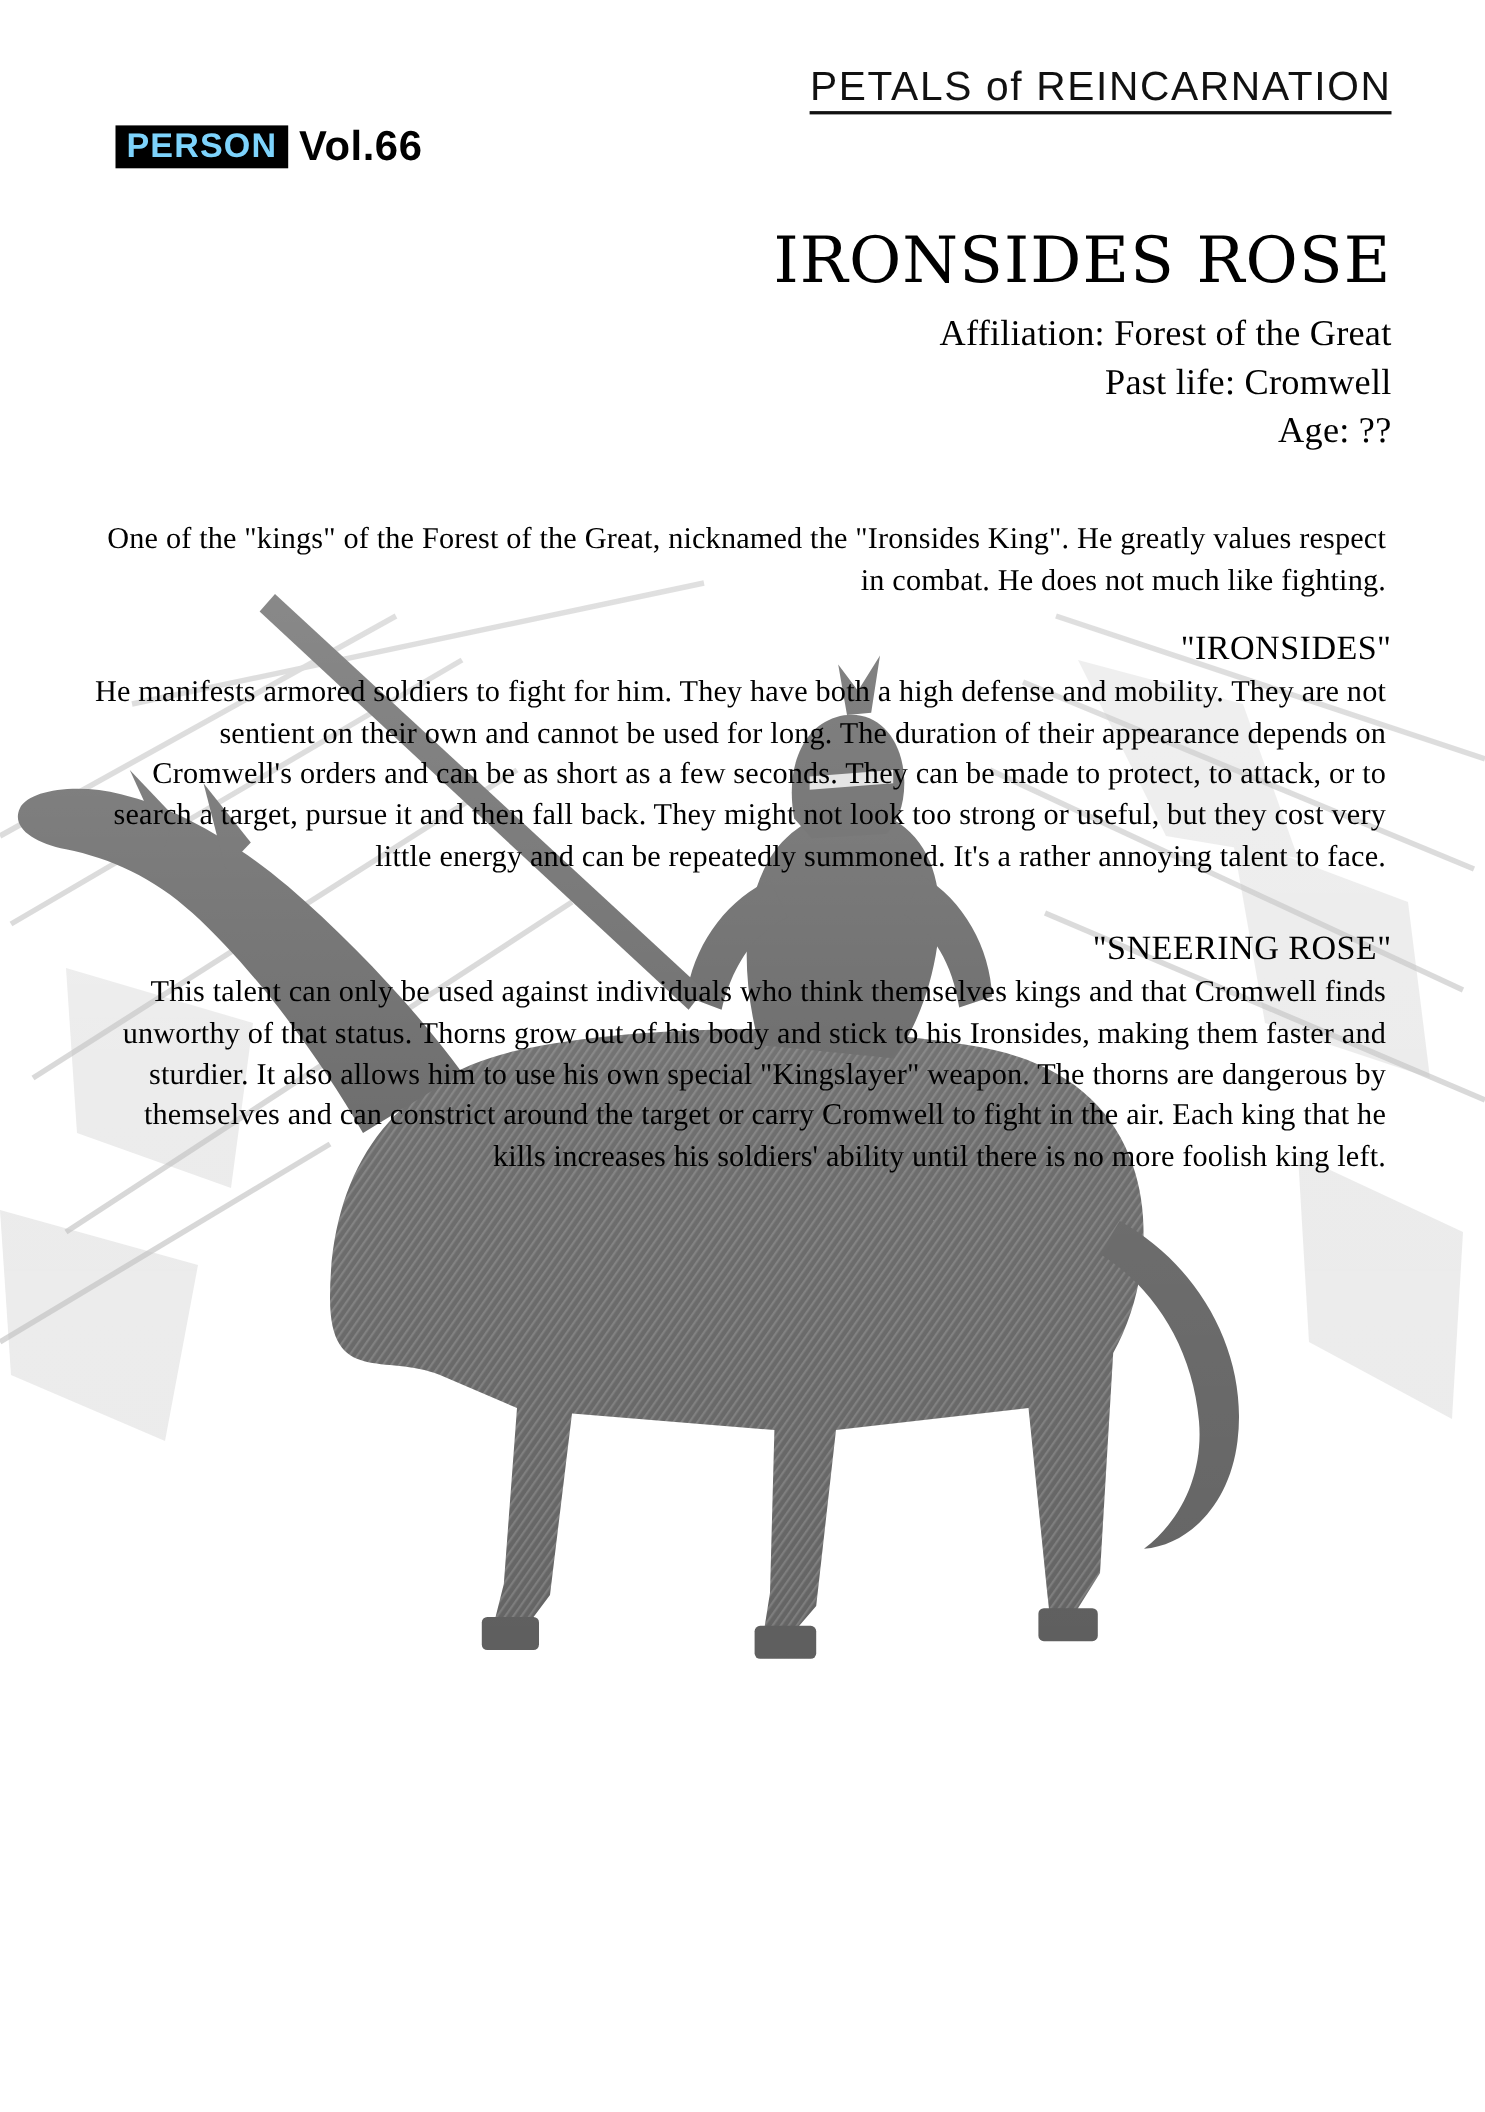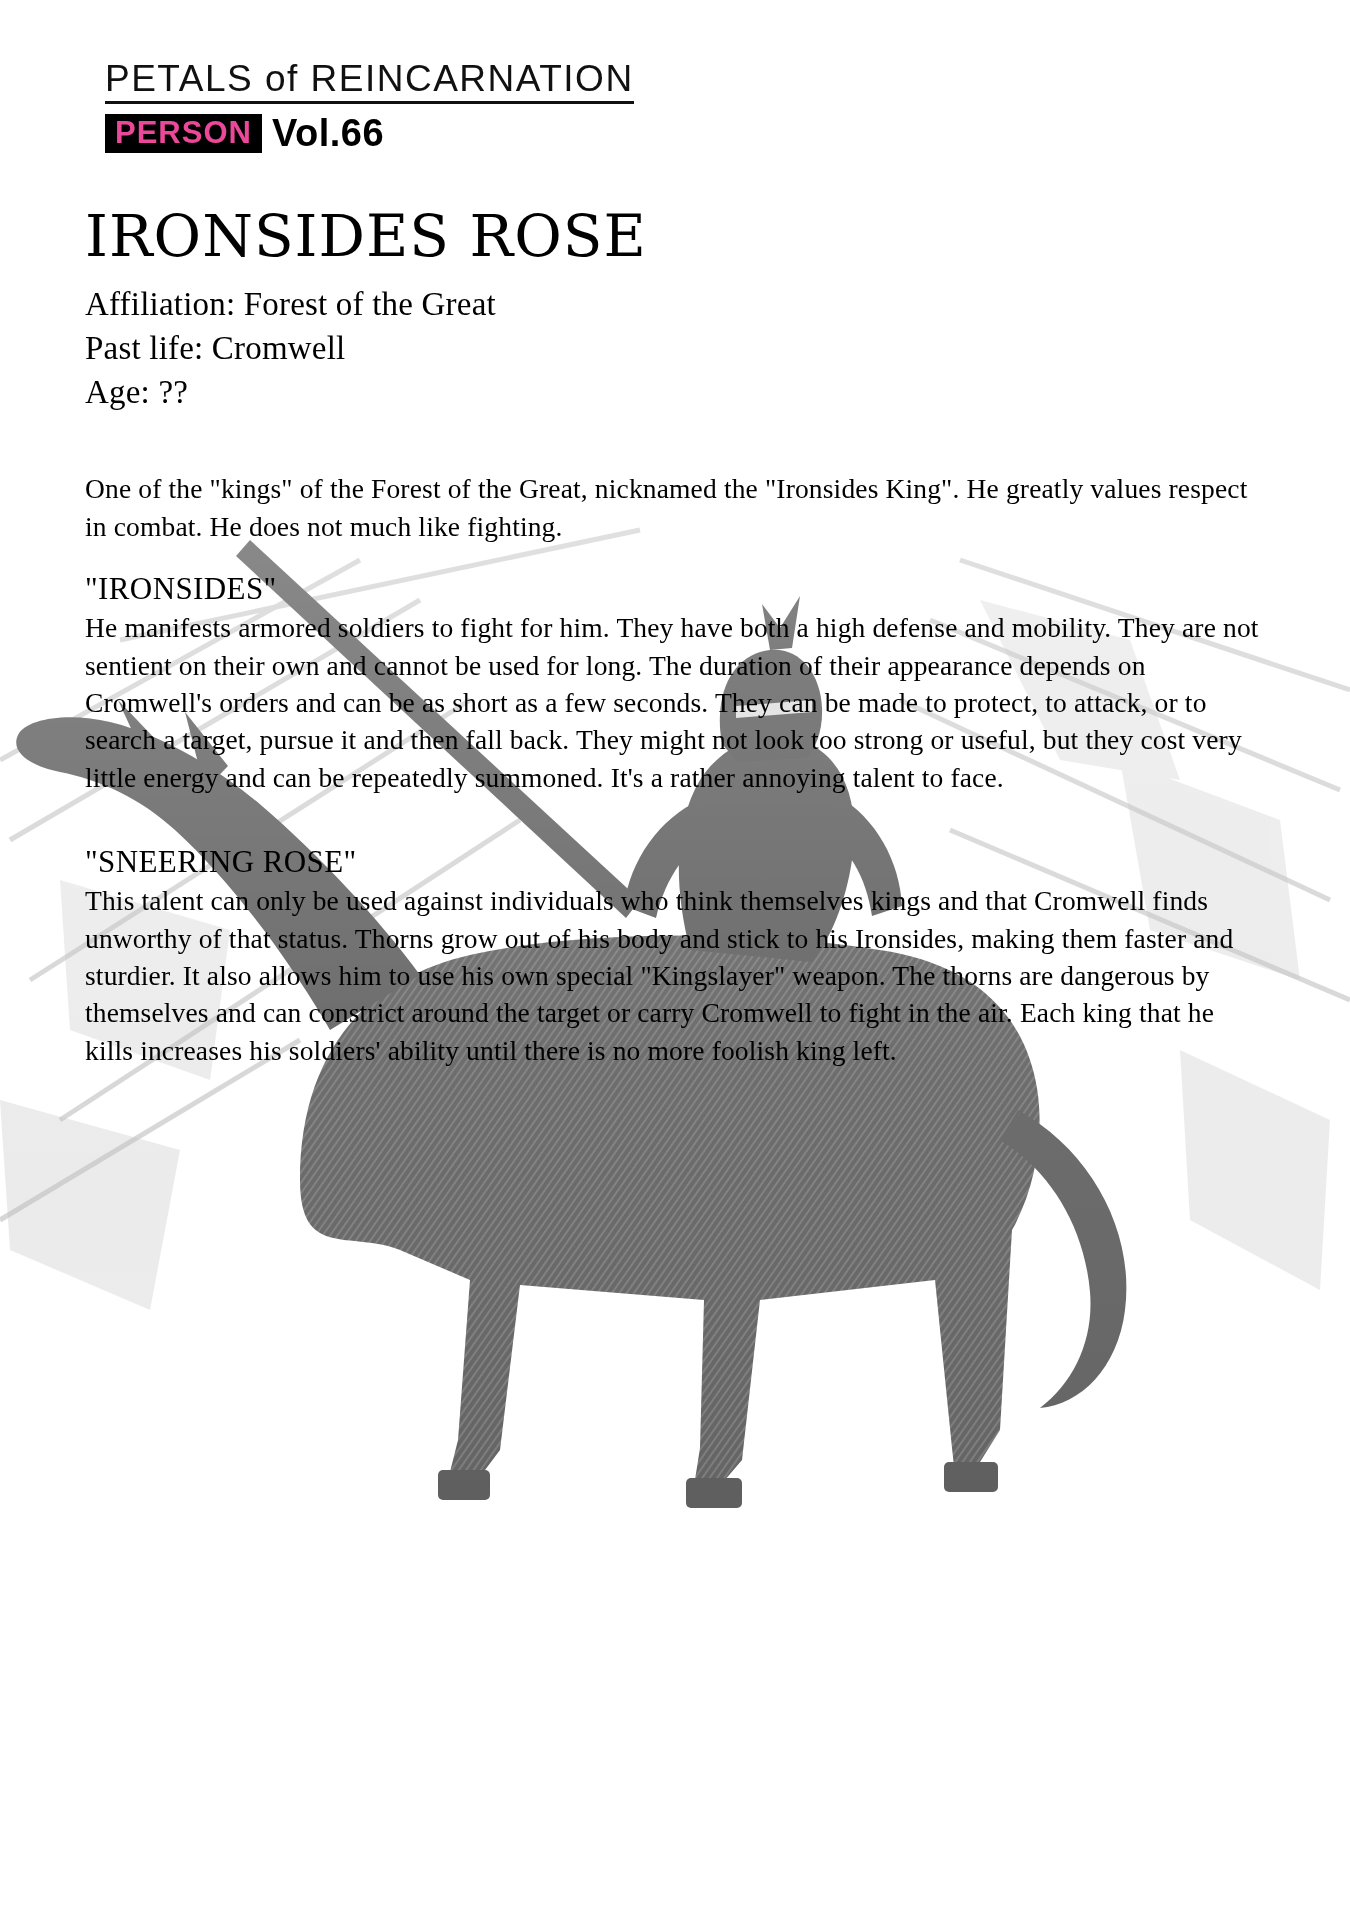--- a/index.html
+++ b/index.html
@@ -8,20 +8,21 @@
     background: #ffffff;
   }
   #page {
     position: relative;
     width: 1350px;
     height: 1920px;
     background: #ffffff;
     overflow: hidden;
     font-family: "Liberation Serif", serif;
     color: #000000;
+    text-align: right;
   }
 
   
   #artwork {
     position: absolute;
     inset: 0;
     z-index: 0;
     pointer-events: none;
   }
 
@@ -45,21 +46,21 @@
     padding-bottom: 2px;
   }
   .vol-row {
     margin: 6px 0 0 20px;
     display: flex;
     align-items: center;
     gap: 10px;
   }
   .person-tag {
     background: #000;
-    color: #ec4899;
+    color: #7dd3fc;
     font-family: "Liberation Sans", sans-serif;
     font-weight: bold;
     font-size: 31px;
     letter-spacing: 1px;
     padding: 2px 10px 3px 10px;
     line-height: 1.1;
   }
   .vol-label {
     font-family: "Liberation Sans", sans-serif;
     font-weight: bold;

